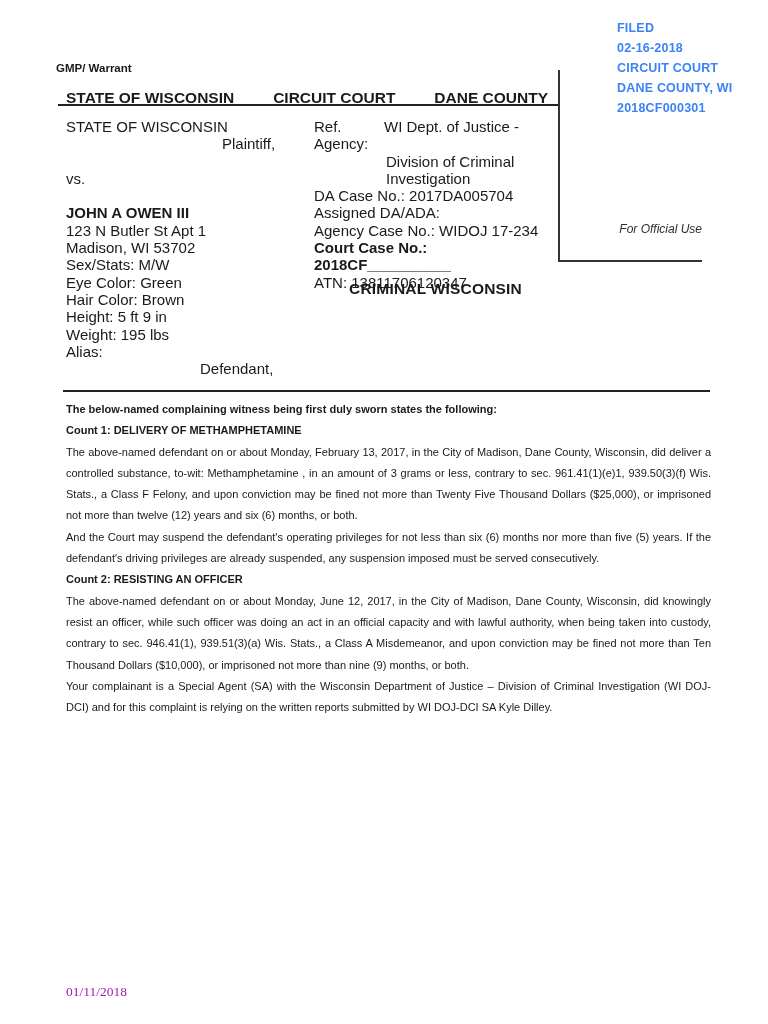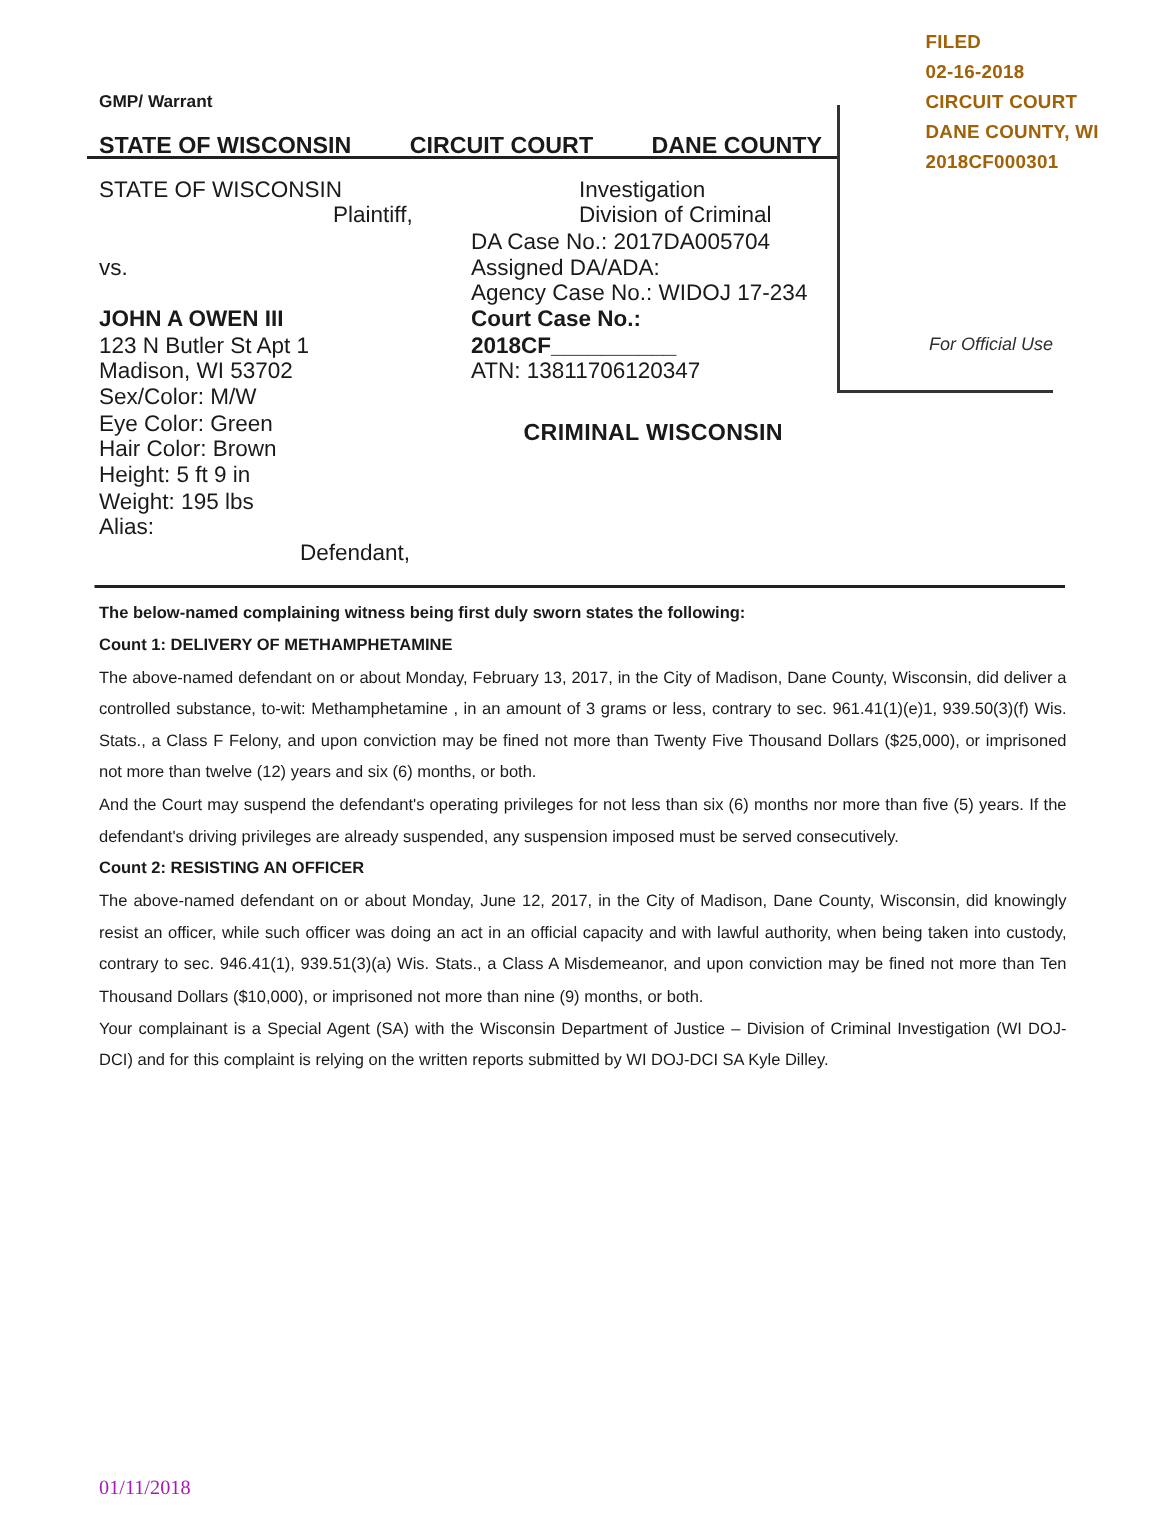--- a/index.html
+++ b/index.html
@@ -14,21 +14,21 @@
   .page{position:absolute;left:0;top:0;width:768px;height:1024px;background:#fff;}
 
   
   .stamp{
     position:absolute;left:617px;top:18px;
     font-weight:bold;font-size:12.5px;line-height:20px;
     letter-spacing:.2px;
   }
 
   
-  .form-label{position:absolute;left:66px;top:62px;font-size:11.5px;font-weight:bold;}
+  .form-label{position:absolute;left:56px;top:62px;font-size:11.5px;font-weight:bold;}
 
   
   .header-row{
     position:absolute;left:66px;top:89px;width:482px;
     display:flex;justify-content:space-between;
     font-weight:bold;font-size:15.5px;
   }
   .header-underline{position:absolute;left:58px;top:104px;width:500px;height:2px;background:#222;}
 
   
@@ -62,21 +62,21 @@
   .m9{margin-top:9px;} .m12{margin-top:12px;} .m14{margin-top:14px;}
 
   .footer-date{position:absolute;left:66px;top:984px;
     font-family:"Liberation Serif", serif;font-size:13.5px;color:#a21caf;}
 </style>
 </head>
 <body>
 
 <div class="page">
 
-  <div class="stamp" style="color: #a16207;">
+  <div class="stamp" style="color: #3b82f6;">
     <div>FILED</div>
     <div>02-16-2018</div>
     <div>CIRCUIT COURT</div>
     <div>DANE COUNTY, WI</div>
     <div>2018CF000301</div>
   </div>
 
   <div class="form-label">GMP/ Warrant</div>
 
   <div class="header-row">
@@ -92,32 +92,36 @@
 
   <div class="cap-left">
     <div>STATE OF WISCONSIN</div>
     <div class="indent-plaintiff">Plaintiff,</div>
     <div class="spacer"></div>
     <div>vs.</div>
     <div class="spacer"></div>
     <div class="bold">JOHN A OWEN III</div>
     <div>123 N Butler St Apt 1</div>
     <div>Madison, WI 53702</div>
-    <div>Sex/Color: M/W</div>
+    <div>Sex/Stats: M/W</div>
     <div>Eye Color: Green</div>
     <div>Hair Color: Brown</div>
     <div>Height: 5 ft 9 in</div>
     <div>Weight: 195 lbs</div>
     <div>Alias:</div>
     <div class="indent-defendant">Defendant,</div>
   </div>
 
   <div class="cap-right">
+    <div class="ref-line">
+      <span class="ref-label">Ref. Agency:</span>
+      <span>WI Dept. of Justice -</span>
+    </div>
+    <div class="cont">Division of Criminal</div>
     <div class="cont">Investigation</div>
-    <div class="cont">Division of Criminal</div>
     <div>DA Case No.: 2017DA005704</div>
     <div>Assigned DA/ADA:</div>
     <div>Agency Case No.: WIDOJ 17-234</div>
     <div class="bold">Court Case No.: 2018CF__________</div>
     <div>ATN: 13811706120347</div>
   </div>
 
   <div class="doc-title">CRIMINAL WISCONSIN</div>
 
   <div class="divider"></div>

